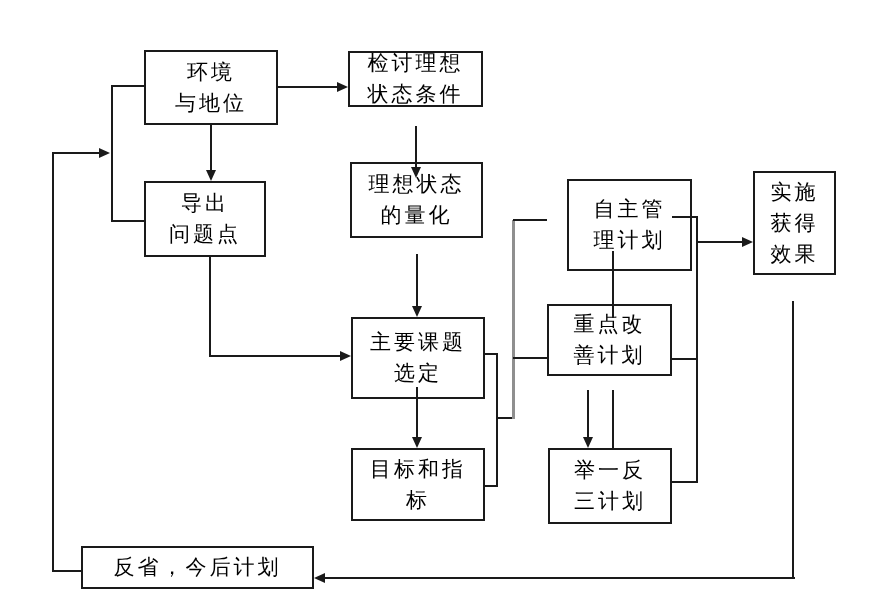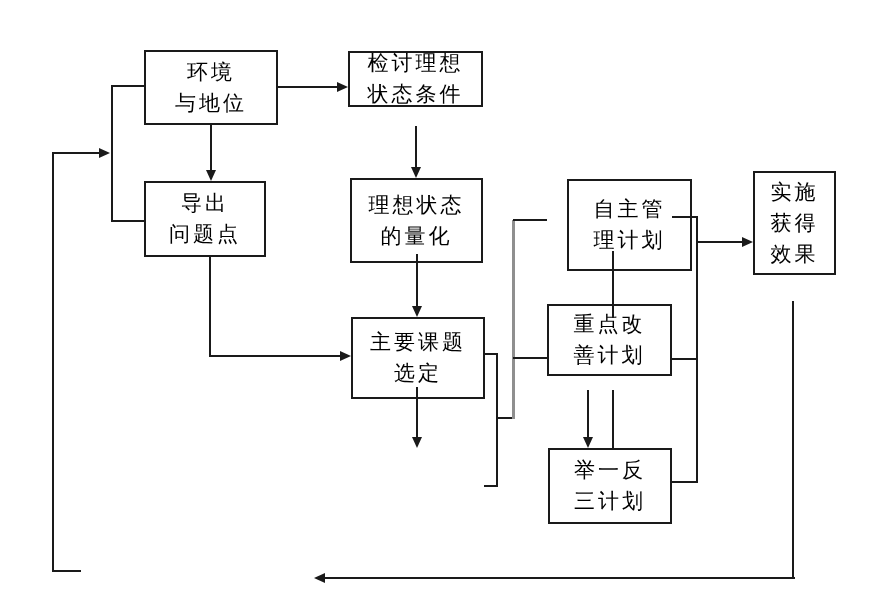--- a/index.html
+++ b/index.html
@@ -34,30 +34,34 @@
   <div class="node" style="left:348px;top:51px;width:135px;height:56px">
     <span>检讨理想</span>
     <span>状态条件</span>
   </div>
 
   <div class="node" style="left:144px;top:181px;width:122px;height:76px">
     <span>导出</span>
     <span>问题点</span>
   </div>
 
-  <div class="node" style="left:350px;top:178px;width:133px;height:85px">
+  <div class="node" style="left:350px;top:162px;width:133px;height:76px">
     <span>理想状态</span>
     <span>的量化</span>
   </div>
 
   <div class="node" style="left:351px;top:317px;width:134px;height:82px">
     <span>主要课题</span>
     <span>选定</span>
   </div>
 
+  <div class="node" style="left:351px;top:448px;width:134px;height:73px">
+    <span>目标和指</span>
+    <span>标</span>
+  </div>
 
   <div class="node" style="left:567px;top:179px;width:125px;height:92px">
     <span>自主管</span>
     <span>理计划</span>
   </div>
 
   <div class="node" style="left:547px;top:304px;width:125px;height:72px">
     <span>重点改</span>
     <span>善计划</span>
   </div>
@@ -66,20 +70,23 @@
     <span>举一反</span>
     <span>三计划</span>
   </div>
 
   <div class="node" style="left:753px;top:171px;width:83px;height:104px">
     <span>实施</span>
     <span>获得</span>
     <span>效果</span>
   </div>
 
+  <div class="node" style="left:81px;top:546px;width:233px;height:43px">
+    <span>反省，今后计划</span>
+  </div>
 
   <div class="hline" style="left:278px;top:86px;width:60px"></div>
   <div class="ah ah-right" style="left:337px;top:82px"></div>
 
   <div class="vline" style="left:210px;top:125px;height:46px"></div>
   <div class="ah ah-down" style="left:206px;top:170px"></div>
 
   <div class="vline" style="left:415px;top:126px;height:42px"></div>
   <div class="ah ah-down" style="left:411px;top:167px"></div>
 

